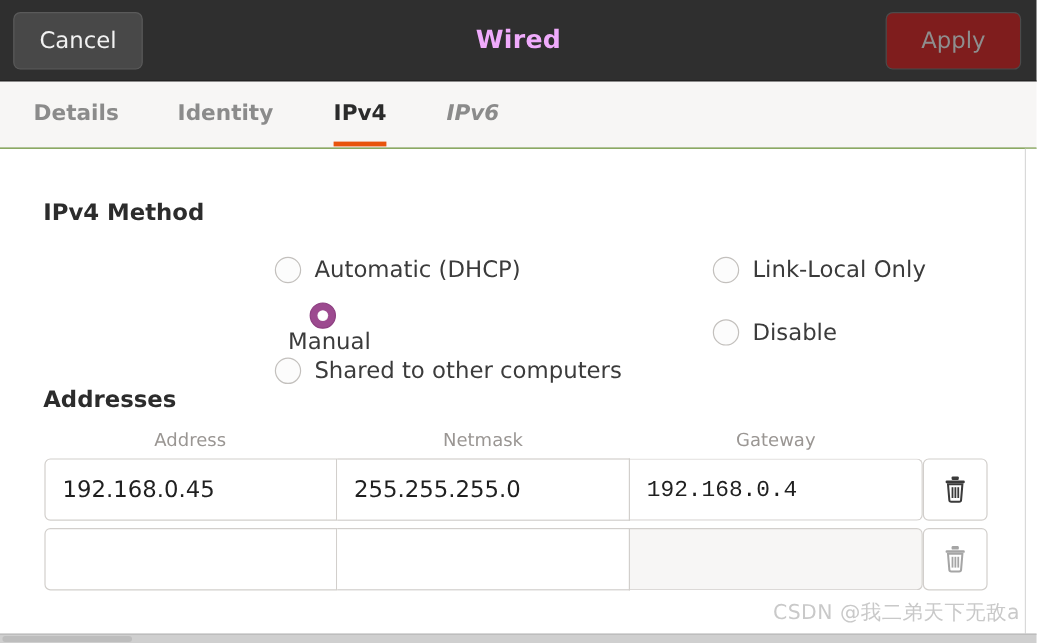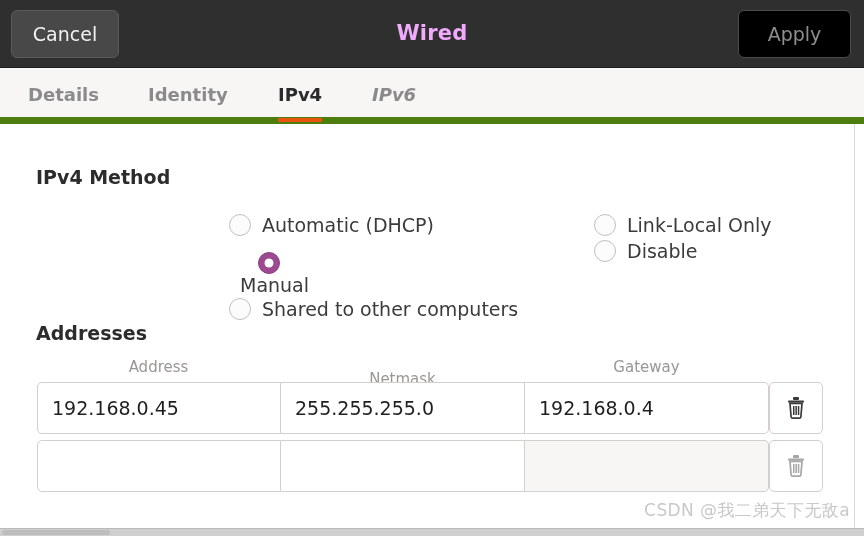--- a/index.html
+++ b/index.html
@@ -56,39 +56,39 @@
     font-size: 19px;
     line-height: 46px;
     text-align: center;
     box-sizing: border-box;
     cursor: pointer;
   }
   .btn-apply {
     position: absolute;
     left: 738px; top: 10px;
     width: 113px; height: 48px;
-    background: #000000;
+    background: #7f1d1d;
     border: 1px solid #4b4b4b;
     border-radius: 6px;
     color: #8e8e8e;
     font-size: 19px;
     line-height: 46px;
     text-align: center;
     box-sizing: border-box;
     cursor: default;
   }
 
   
   .tabbar {
     position: absolute;
     left: 0; top: 68px;
     width: 864px;
     height: 56px;
     background: #f7f6f5;
-    border-bottom: 7px solid #4d7c0f;
+    border-bottom: 1px solid #4d7c0f;
     box-sizing: border-box;
   }
   .tab {
     position: absolute;
     top: 0;
     height: 56px;
     line-height: 54px;
     font-size: 18px;
     font-weight: bold;
     color: #8b8b8b;
@@ -185,21 +185,21 @@
     align-items: center;
     padding-left: 14px;
     font-size: 19px;
     color: #1f1f1f;
     cursor: text;
     overflow: hidden;
   }
   .cell.disabled { background: #f7f6f5; cursor: default; }
   .cell.first  { border-radius: 5px 0 0 5px; }
   .cell.mid    { border-left: none; }
-  .cell.last   { border-left: none; border-radius: 0 5px 5px 0; }
+  .cell.last   { border-left: none; border-radius: 0 5px 5px 0; font-family: Liberation Mono, monospace; }
 
   .trash-btn {
     position: absolute;
     top: 0;
     width: 54px; height: 52px;
     background: #ffffff;
     border: 1px solid #d2cfcc;
     border-radius: 5px;
     box-sizing: border-box;
     display: flex;
@@ -289,29 +289,29 @@
     </div>
     <div class="radio-row" style="left:229px; top:122px;">
       <span class="radio"></span>
       <span class="radio-label">Shared to other computers</span>
     </div>
 
     <div class="radio-row" style="left:594px; top:38px;">
       <span class="radio"></span>
       <span class="radio-label">Link-Local Only</span>
     </div>
-    <div class="radio-row" style="left:594px; top:64px;">
+    <div class="radio-row" style="left:594px; top:90px;">
       <span class="radio"></span>
       <span class="radio-label">Disable</span>
     </div>
 
     <div class="section-label" style="left:36px; top:198px;">Addresses</div>
 
     <div class="col-head" style="left:37px;  top:234px; width:243px;">Address</div>
-    <div class="col-head" style="left:281px; top:246px; width:243px;">Netmask</div>
+    <div class="col-head" style="left:281px; top:234px; width:243px;">Netmask</div>
     <div class="col-head" style="left:525px; top:234px; width:243px;">Gateway</div>
 
     <div class="row" style="left:0; top:258px; width:864px;">
       <div class="cell first" style="left:37px;  width:244px;">192.168.0.45</div>
       <div class="cell mid" style="left:281px; width:244px;">255.255.255.0</div>
       <div class="cell last" style="left:525px; width:244px;">192.168.0.4</div>
       <div class="trash-btn" style="left:769px;">
         <svg width="22" height="24" viewBox="0 0 22 24">
           <rect x="8" y="1" width="6" height="3" rx="1" fill="#3a3a3a"></rect>
           <rect x="3" y="4.5" width="16" height="2.2" rx="1" fill="#3a3a3a"></rect>

